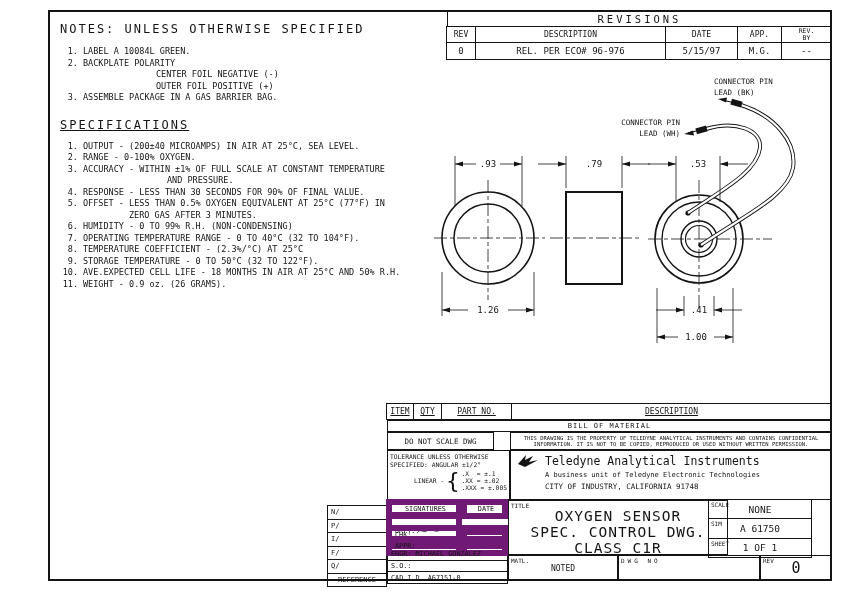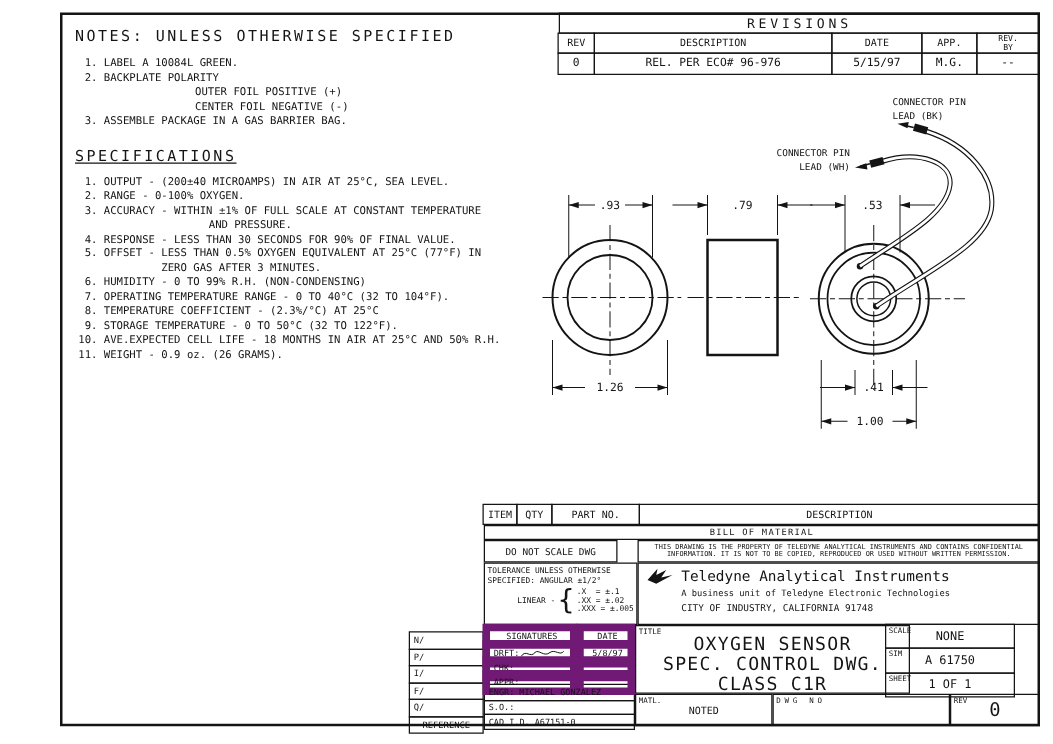--- a/index.html
+++ b/index.html
@@ -31,21 +31,21 @@
 
   
   .draw{left:430px;top:60px;}
   .dimtext{font-family:"DejaVu Sans Mono",monospace;font-size:9px;fill:#141414;}
   .lbltext{font-family:"DejaVu Sans Mono",monospace;font-size:7.5px;fill:#141414;}
 
   
   .tb{font-size:7px;}
   .lab{position:absolute;top:1px;left:2px;font-size:6px;}
   .bom-head{left:387px;top:403px;width:445px;height:17px;display:grid;grid-template-columns:27px 28px 70px 1fr;font-size:8px;}
-  .bom-head>div{border:1px solid #141414;margin-left:-1px;display:flex;align-items:center;justify-content:center;}
+  .bom-head>div{border:1px solid #141414;margin-left:-1px;display:flex;align-items:center;justify-content:center;text-decoration:underline;}
   .band{left:387px;top:420px;width:445px;height:12px;font-size:7px;letter-spacing:1px;}
   .dns{left:387px;top:432px;width:107px;height:18px;font-size:7.5px;}
   .conf{left:510px;top:432px;width:322px;height:18px;font-size:5.5px;line-height:6.5px;flex-direction:column;white-space:nowrap;overflow:hidden;}
   .tol{left:387px;top:450px;width:123px;height:50px;font-size:6.3px;padding:2px 2px;line-height:7.5px;}
   .tol-linear{display:flex;align-items:center;justify-content:flex-end;gap:2px;margin-top:2px;}
   .brace{font-size:22px;font-weight:100;line-height:20px;}
   .tol-rows div{white-space:pre;line-height:7px;font-size:6.3px;}
   .comp{left:510px;top:450px;width:322px;height:50px;padding:3px 6px;}
   .comp-name{font-size:11.5px;display:flex;align-items:center;gap:6px;}
   .comp-sub{font-size:7px;margin-top:3px;padding-left:28px;}
@@ -72,22 +72,22 @@
 </head>
 <body>
 
 <div class="sheet">
   <div class="frame abs"></div>
 
   <div class="abs notes-wrap">
     <div class="notes-heading">NOTES: UNLESS OTHERWISE SPECIFIED</div>
     <div class="note-row"><span class="num">1.</span><span>LABEL A 10084L GREEN.</span></div>
     <div class="note-row"><span class="num">2.</span><span>BACKPLATE POLARITY</span></div>
+    <div class="note-row sub">CENTER FOIL NEGATIVE (-)</div>
     <div class="note-row sub">OUTER FOIL POSITIVE (+)</div>
-    <div class="note-row sub">CENTER FOIL NEGATIVE (-)</div>
     <div class="note-row"><span class="num">3.</span><span>ASSEMBLE PACKAGE IN A GAS BARRIER BAG.</span></div>
 
     <div class="specs-heading">SPECIFICATIONS</div>
     <div class="spec-row"><span class="num">1.</span><span>OUTPUT - (200±40 MICROAMPS) IN AIR AT 25°C, SEA LEVEL.</span></div>
     <div class="spec-row"><span class="num">2.</span><span>RANGE - 0-100% OXYGEN.</span></div>
     <div class="spec-row"><span class="num">3.</span><span>ACCURACY - WITHIN ±1% OF FULL SCALE AT CONSTANT TEMPERATURE</span></div>
     <div class="spec-row cont-a">AND PRESSURE.</div>
     <div class="spec-row"><span class="num">4.</span><span>RESPONSE - LESS THAN 30 SECONDS FOR 90% OF FINAL VALUE.</span></div>
     <div class="spec-row"><span class="num">5.</span><span>OFFSET - LESS THAN 0.5% OXYGEN EQUIVALENT AT 25°C (77°F) IN</span></div>
     <div class="spec-row cont-b">ZERO GAS AFTER 3 MINUTES.</div>
@@ -281,21 +281,21 @@
       <div class="ctr sig-head" style="justify-content:center;">SIGNATURES</div>
       <div style="justify-content:center;">DATE</div>
     </div>
     <div class="sig-row" style="height:13px;">
       <div>
           <span>DRFT:</span>
         <svg width="38" height="10">
             <path d="M2,7 C6,1 9,9 13,4 C16,1 20,8 25,4 C29,1 33,7 36,3" stroke="#141414" fill="none" stroke-width="0.8"></path>
           </svg>
       </div>
-      <div style="justify-content:center;">5/8/97</div>
+      <div style="justify-content:center;margin-top:16px;">5/8/97</div>
     </div>
     <div class="sig-row" style="height:11px;">
       <div>CHK:</div>
       <div></div>
     </div>
     <div class="sig-row" style="height:11px;">
       <div>APPR:</div>
       <div></div>
     </div>
     <div class="sig-full" style="height:12px;">

